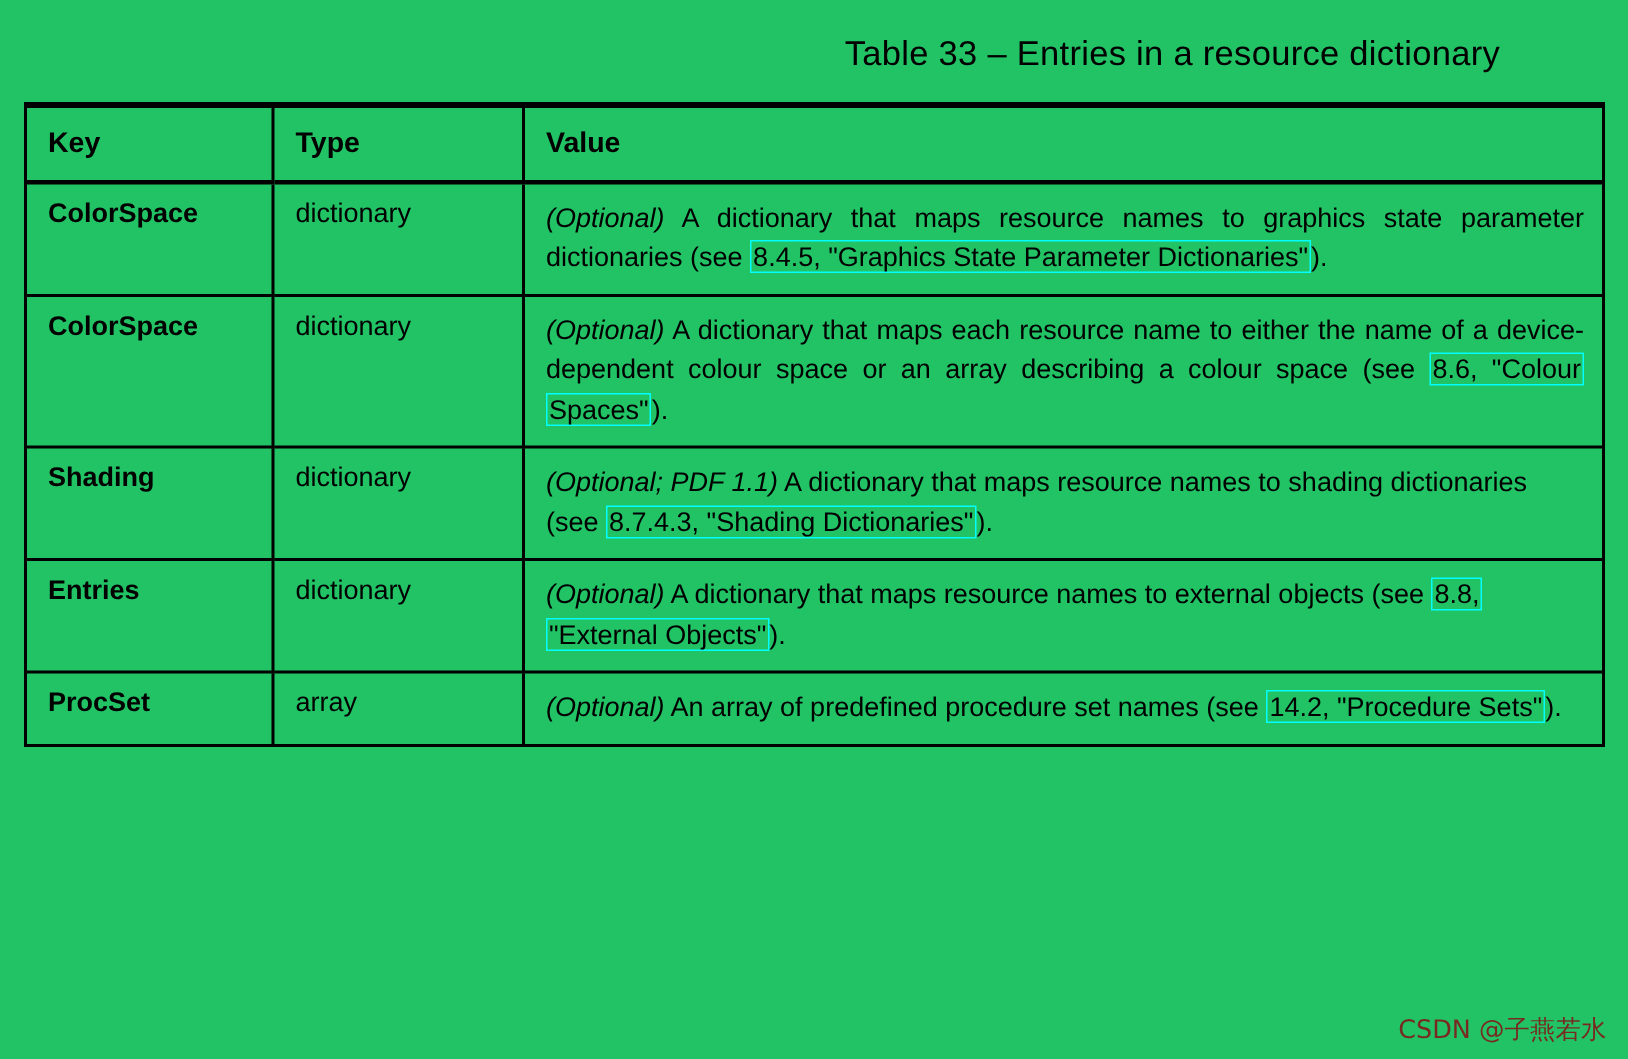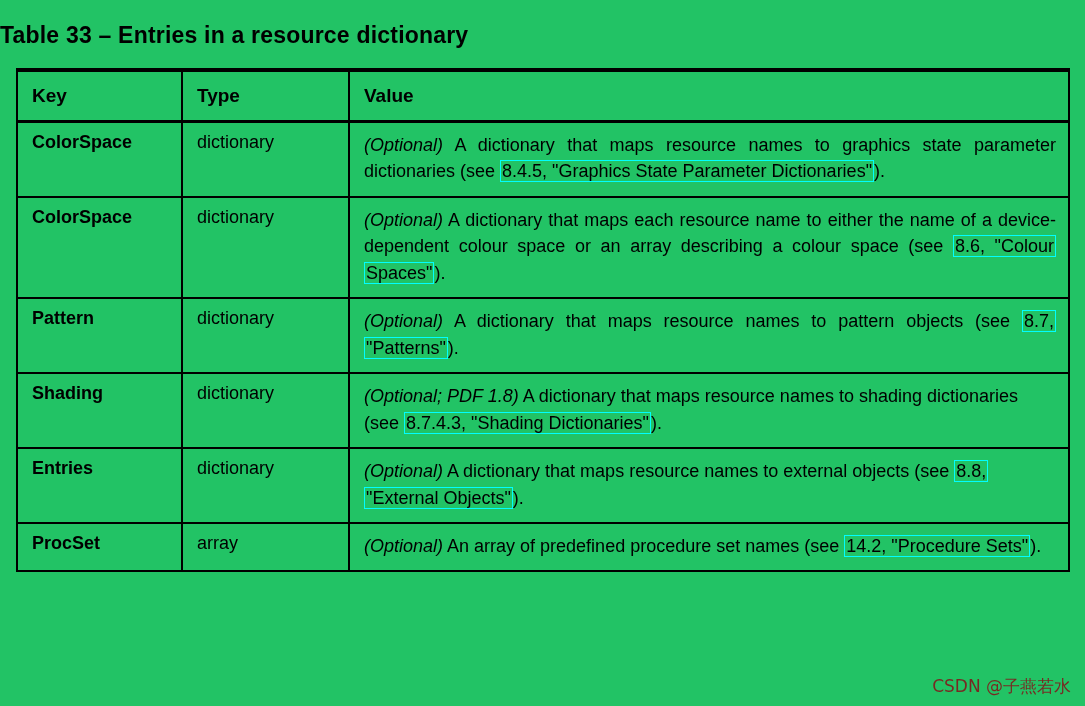--- a/index.html
+++ b/index.html
@@ -14,23 +14,23 @@
     overflow: hidden;
     position: relative;
   }
 
   
   .table-title {
     position: absolute;
     left: 0;
     top: 22px;
     width: 1000px;
-    text-align: left;
+    text-align: right;
     font-size: 23px;
-    font-weight: bold;
+    font-weight: normal;
     color: #000000;
     letter-spacing: 0.2px;
   }
 
   
   .table-wrap {
     position: absolute;
     left: 16px;
     top: 68px;
     width: 1054px;
@@ -141,28 +141,23 @@
         <td class="cell-key">ColorSpace</td>
         <td class="cell-type">dictionary</td>
         <td class="cell-value"><span class="opt">(Optional)</span><span> A dictionary that maps resource names to graphics state parameter dictionaries (see </span><span class="lnk">8.4.5, "Graphics State Parameter Dictionaries"</span><span>).</span></td>
       </tr>
       <tr>
         <td class="cell-key">ColorSpace</td>
         <td class="cell-type">dictionary</td>
         <td class="cell-value"><span class="opt">(Optional)</span><span> A dictionary that maps each resource name to either the name of a device-dependent colour space or an array describing a colour space (see </span><span class="lnk">8.6, "Colour Spaces"</span><span>).</span></td>
       </tr>
       <tr>
-        <td class="cell-key">Pattern</td>
-        <td class="cell-type">dictionary</td>
-        <td class="cell-value"><span class="opt">(Optional)</span><span> A dictionary that maps resource names to pattern objects (see </span><span class="lnk">8.7, "Patterns"</span><span>).</span></td>
-      </tr>
-      <tr>
         <td class="cell-key">Shading</td>
         <td class="cell-type">dictionary</td>
-        <td class="cell-value nojust"><span class="opt">(Optional; PDF 1.8)</span><span> A dictionary that maps resource names to shading dictionaries (see </span><span class="lnk">8.7.4.3, "Shading Dictionaries"</span><span>).</span></td>
+        <td class="cell-value nojust"><span class="opt">(Optional; PDF 1.1)</span><span> A dictionary that maps resource names to shading dictionaries (see </span><span class="lnk">8.7.4.3, "Shading Dictionaries"</span><span>).</span></td>
       </tr>
       <tr>
         <td class="cell-key">Entries</td>
         <td class="cell-type">dictionary</td>
         <td class="cell-value nojust"><span class="opt">(Optional)</span><span> A dictionary that maps resource names to external objects (see </span><span class="lnk">8.8, "External Objects"</span><span>).</span></td>
       </tr>
       <tr>
         <td class="cell-key">ProcSet</td>
         <td class="cell-type">array</td>
         <td class="cell-value"><span class="opt">(Optional)</span><span> An array of predefined procedure set names (see </span><span class="lnk">14.2, "Procedure Sets"</span><span>).</span></td>

